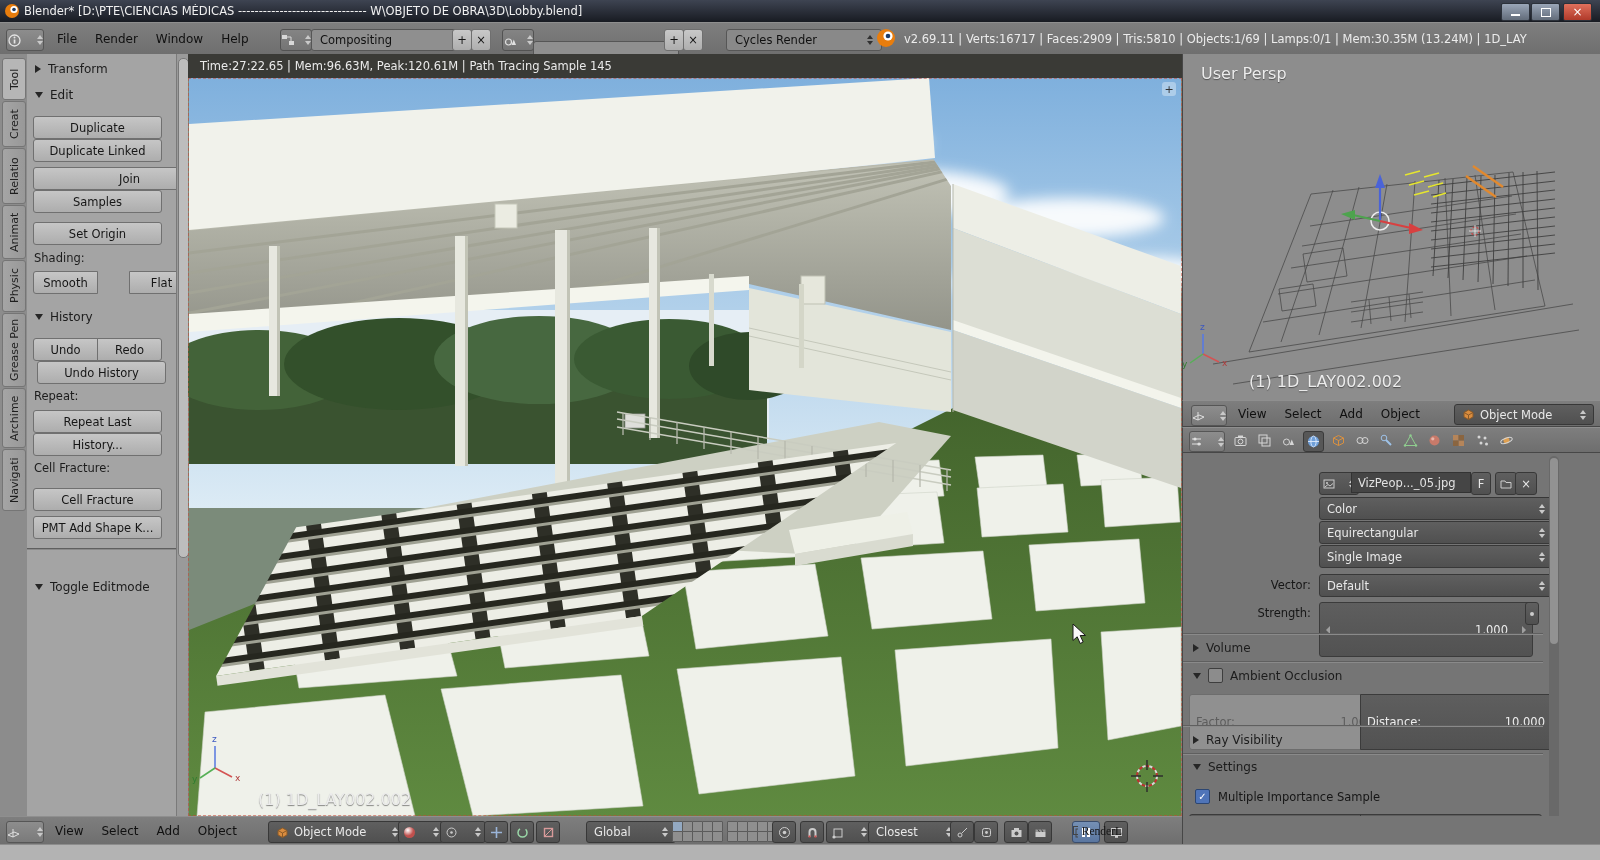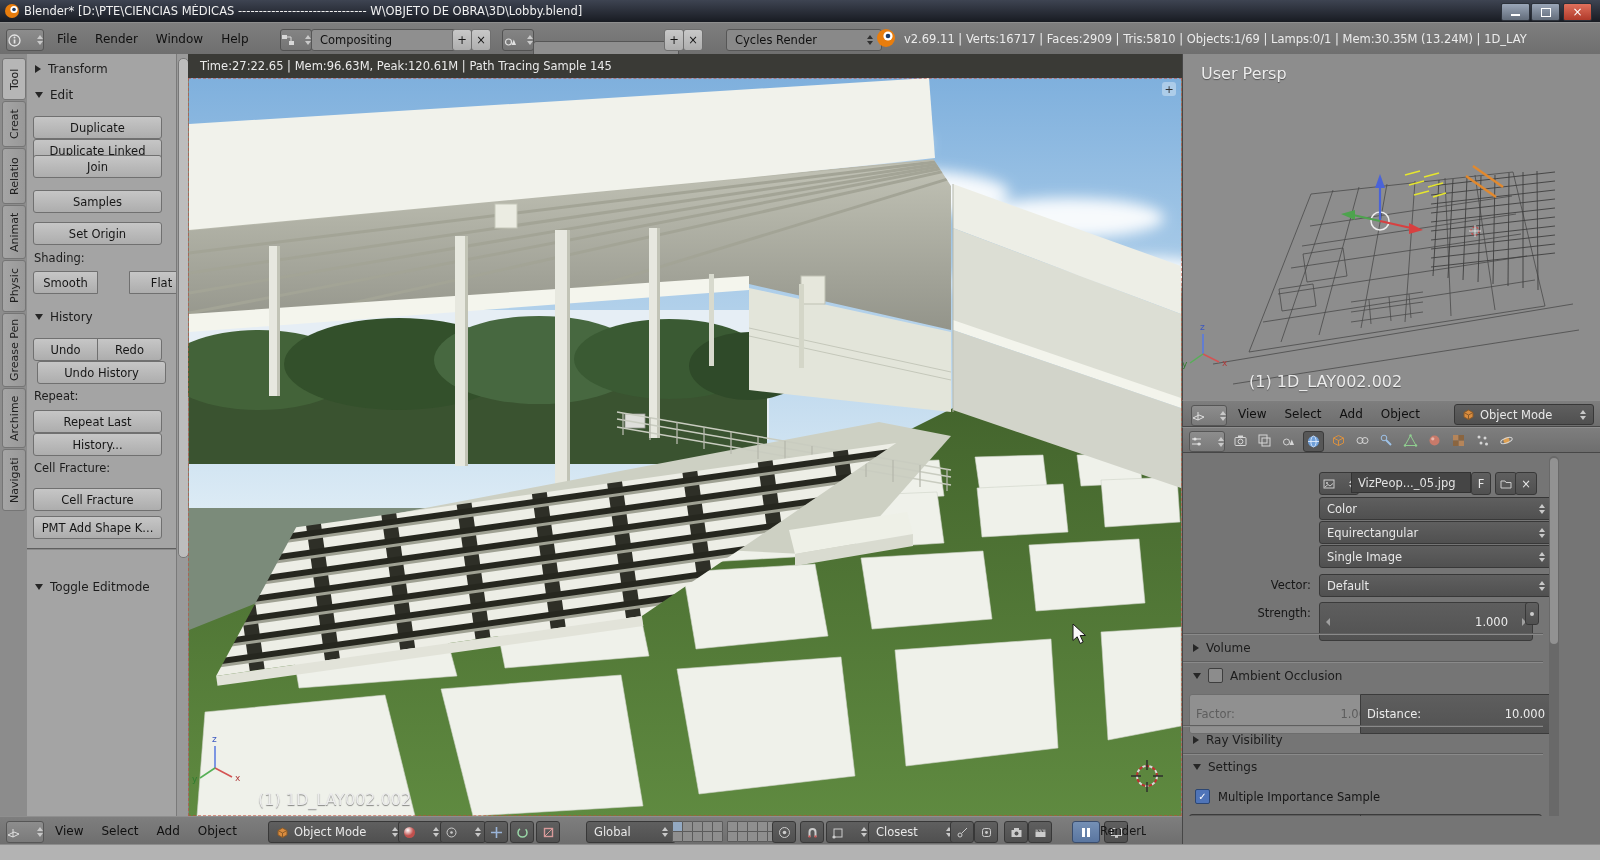--- a/index.html
+++ b/index.html
@@ -12,21 +12,21 @@
   .bar{background:linear-gradient(#7e7e7e,#6e6e6e);border-top:1px solid #8f8f8f;border-bottom:1px solid #474747;}
   .menu-item{color:#101010;font-size:12px;padding:0 9px;display:flex;align-items:center;height:20px;border-radius:3px;}
   
   .btn-light{background:linear-gradient(#c8c8c8,#aeaeae);border:1px solid #6f6f6f;border-radius:3px;
              color:#141414;font-size:11.5px;display:flex;align-items:center;justify-content:center;}
   .field-light{background:#8f8f8f;border:1px solid #565656;border-radius:3px;color:#111;
              font-size:11.5px;display:flex;align-items:center;}
   .dd{background:linear-gradient(#5f5f5f,#505050);border:1px solid #383838;border-radius:3px;
       color:#e8e8e8;font-size:11.5px;display:flex;align-items:center;padding:0 7px;}
   .pnum{background:linear-gradient(#5e5e5e,#525252);border:1px solid #3b3b3b;border-radius:3px;
-      color:#ececec;font-size:11.5px;display:flex;align-items:center;padding:8px 6px;}
+      color:#ececec;font-size:11.5px;display:flex;align-items:center;padding:16px 6px;}
   .pnum .val{margin-left:auto;}
   .dis{background:#909090;border:1px solid #6d6d6d;color:#5d5d5d;}
   .arrs{display:flex;flex-direction:column;gap:2px;margin-left:auto;padding-left:5px;}
   .tri-u{width:0;height:0;border-left:3.5px solid transparent;border-right:3.5px solid transparent;border-bottom:4px solid #c9c9c9;}
   .tri-d{width:0;height:0;border-left:3.5px solid transparent;border-right:3.5px solid transparent;border-top:4px solid #c9c9c9;}
   .tri-u.dk{border-bottom-color:#303030}.tri-d.dk{border-top-color:#303030}
   .tri-l{width:0;height:0;border-top:4px solid transparent;border-bottom:4px solid transparent;border-right:4px solid #9f9f9f;}
   .tri-r{width:0;height:0;border-top:4px solid transparent;border-bottom:4px solid transparent;border-left:4px solid #9f9f9f;}
   .disc-o{width:0;height:0;border-left:4.5px solid transparent;border-right:4.5px solid transparent;border-top:6px solid #262626;}
   .disc-c{width:0;height:0;border-top:4.5px solid transparent;border-bottom:4.5px solid transparent;border-left:6px solid #262626;}
@@ -173,21 +173,21 @@
         <span class="disc-c"></span>
         <span>Transform</span>
       </div>
     <div class="abs hdr" style="left:8px;top:34px;">
         <span class="disc-o"></span>
         <span>Edit</span>
       </div>
 
     <div class="abs shelf-btn" style="left:6px;top:62px;width:127px;">Duplicate</div>
     <div class="abs shelf-btn" style="left:6px;top:85px;width:127px;">Duplicate Linked</div>
-    <div class="abs shelf-btn" style="left:6px;top:101px;width:127px;">Join</div>
+    <div class="abs shelf-btn" style="left:6px;top:113px;width:127px;padding-left:32px;">Join</div>
     <div class="abs shelf-btn" style="left:6px;top:136px;width:127px;">Samples</div>
     <div class="abs shelf-btn" style="left:6px;top:168px;width:127px;">Set Origin</div>
     <div class="abs" style="left:7px;top:197px;color:#1c1c1c;font-size:11.5px;">Shading:</div>
     <div class="abs shelf-btn" style="left:6px;top:217px;width:63px;border-radius:3px 0 0 3px;">Smooth</div>
     <div class="abs shelf-btn" style="left:70px;top:217px;width:63px;border-radius:0 3px 3px 0;margin-left:32px;">Flat</div>
 
     <div class="abs hdr" style="left:8px;top:256px;">
         <span class="disc-o"></span>
         <span>History</span>
       </div>
@@ -894,21 +894,21 @@
           <span style="width:3px;height:9px;background:#fff;"></span>
           <span style="width:3px;height:9px;background:#fff;"></span>
         </span>
     </div>
     <span class="abs dd icon-btn" style="left:1104px;top:4px;width:22px;height:20px;padding:0;">
         <svg width="13" height="13">
           <rect x="1.5" y="2.5" width="10" height="7" fill="none" stroke="#ccc"></rect>
           <rect x="5" y="10" width="3" height="1.8" fill="#ccc"></rect>
         </svg>
       </span>
-    <div class="abs" style="left:1096px;top:4px;width:50px;height:20px;display:flex;align-items:center;gap:4px;overflow:hidden;">
+    <div class="abs" style="left:1072px;top:4px;width:50px;height:20px;display:flex;align-items:center;gap:4px;overflow:hidden;font-family:Liberation Serif, serif;">
       <svg width="13" height="13">
           <rect x="1.5" y="1.5" width="8" height="8" fill="none" stroke="#444"></rect>
           <rect x="4" y="4" width="8" height="8" fill="none" stroke="#444"></rect>
         </svg>
       <span style="color:#161616;font-size:11.5px;white-space:nowrap;">RenderL</span>
     </div>
   </div>
 
   <div class="abs" style="left:0;top:844px;width:1600px;height:16px;background:#b3b3b3;border-top:1px solid #8d8d8d;"></div>
   <div class="abs" style="left:1182px;top:816px;width:418px;height:28px;background:#757575;border-left:1px solid #474747;box-sizing:border-box;"></div>

